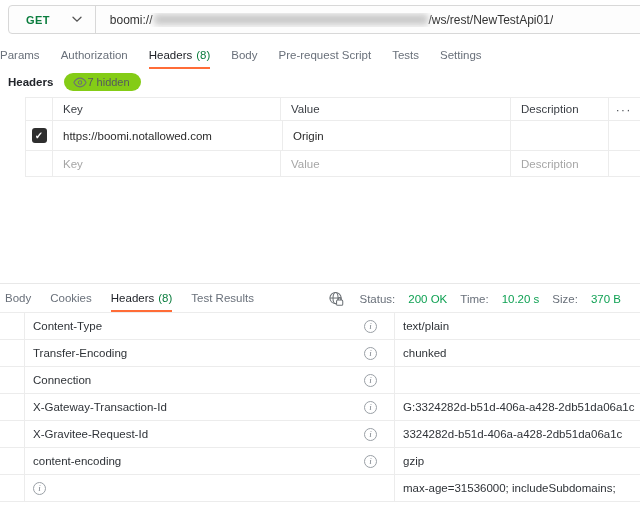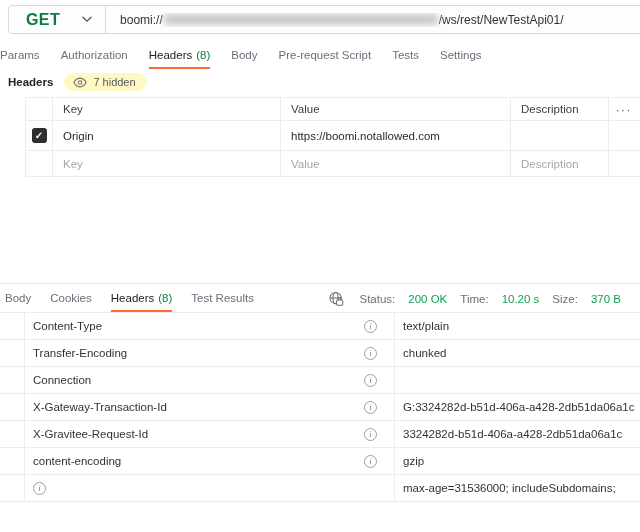--- a/index.html
+++ b/index.html
@@ -11,21 +11,21 @@
     -webkit-font-smoothing:antialiased;
   }
 
   
   .url-bar {
     position:absolute; top:5px; left:8px; right:-4px; height:29px;
     border:1px solid #d8d8d8; border-radius:4px; background:#fdfdfd;
     display:flex; align-items:center;
   }
   .method-select { display:flex; align-items:center; cursor:pointer; height:100%; }
-  .method-label { color:#0b7d3e; font-weight:700; font-size:16px; letter-spacing:.4px; padding:0 0 0 17px; }
+  .method-label { color:#0b7d3e; font-weight:700; font-size:11px; letter-spacing:.4px; padding:0 0 0 17px; }
   .method-chevron { margin:0 13px 0 22px; display:flex; align-items:center; }
   .url-vdivider { width:1px; align-self:stretch; background:#d8d8d8; }
   .url-input { display:flex; align-items:center; padding-left:14px; color:#333; white-space:nowrap; overflow:hidden; }
   .blur-block {
     display:inline-block; width:274px; height:11px; margin:0 1px;
     background:#c9c9c9; filter:blur(3px); border-radius:2px;
   }
 
   
   .tabs { position:absolute; left:0; right:0; display:flex; align-items:stretch; }
@@ -34,21 +34,21 @@
     display:flex; align-items:center; margin-right:21px; cursor:pointer;
     font-size:11.5px; color:#69707a; white-space:nowrap;
   }
   .tab.active { color:#21242a; box-shadow:inset 0 -2px 0 #ff6c37; }
   .tab .count { color:#0b7d3e; margin-left:4px; }
 
   
   .subheader { position:absolute; top:73px; left:8px; display:flex; align-items:center; gap:11px; }
   .subheader-title { font-size:11.5px; font-weight:700; color:#21242a; }
   .hidden-pill {
-    display:flex; align-items:flex-end; gap:6px; background:#fef9c3;
+    display:flex; align-items:flex-end; background:#84cc16;
     border-radius:11px; padding:3px 11px 3px 9px; font-size:11px; color:#55595f; cursor:pointer;
   }
 
   
   .kv-table { position:absolute; top:97px; left:25px; right:0; border-top:1px solid #ececec; border-left:1px solid #ececec; }
   .kv-row { display:flex; border-bottom:1px solid #ececec; align-items:stretch; }
   .kv-cell { border-right:1px solid #ececec; display:flex; align-items:center; padding:0 10px; font-size:11.5px; overflow:hidden; white-space:nowrap; }
   .c-select { width:27px; padding:0; justify-content:center; }
   .c-key { width:228px; }
   .c-value { width:230px; }
@@ -158,22 +158,22 @@
     <div class="kv-cell c-value">Value</div>
     <div class="kv-cell c-desc">Description</div>
     <div class="kv-cell c-more">
         <span class="more-dots">···</span>
       </div>
   </div>
   <div class="kv-row kv-data">
     <div class="kv-cell c-select">
         <span class="checkbox">✓</span>
       </div>
+    <div class="kv-cell c-value">https://boomi.notallowed.com</div>
     <div class="kv-cell c-key">Origin</div>
-    <div class="kv-cell c-value">https://boomi.notallowed.com</div>
     <div class="kv-cell c-desc"></div>
     <div class="kv-cell c-more"></div>
   </div>
   <div class="kv-row kv-placeholder">
     <div class="kv-cell c-select"></div>
     <div class="kv-cell c-key">Key</div>
     <div class="kv-cell c-value">Value</div>
     <div class="kv-cell c-desc">Description</div>
     <div class="kv-cell c-more"></div>
   </div>

